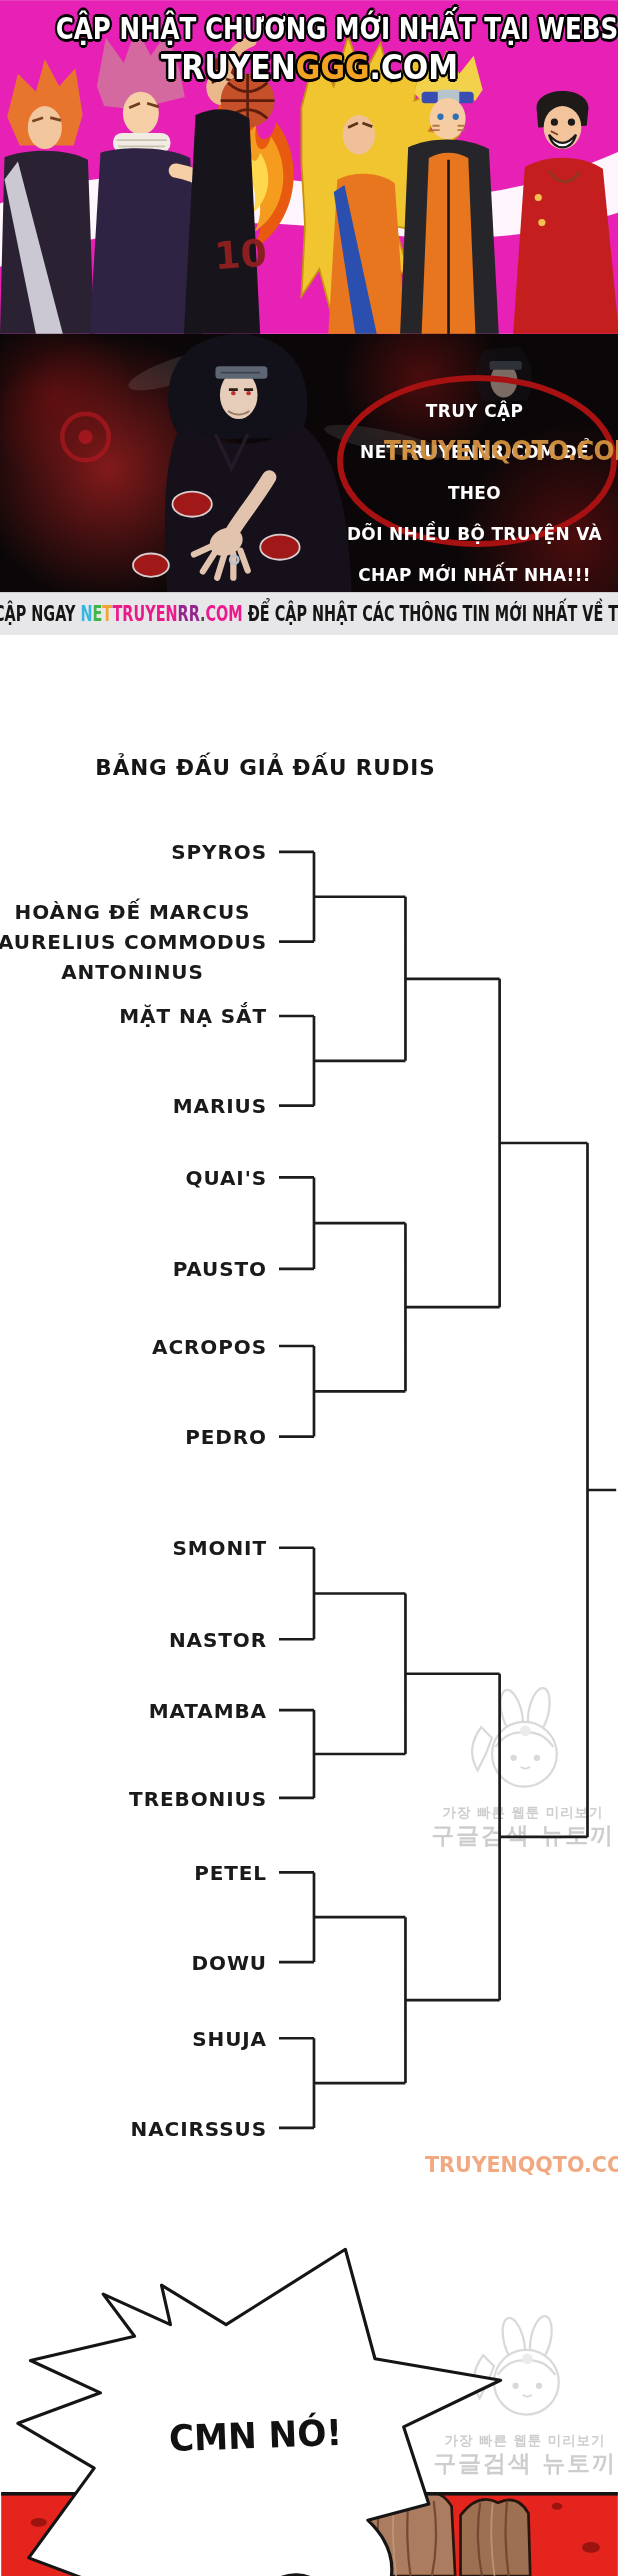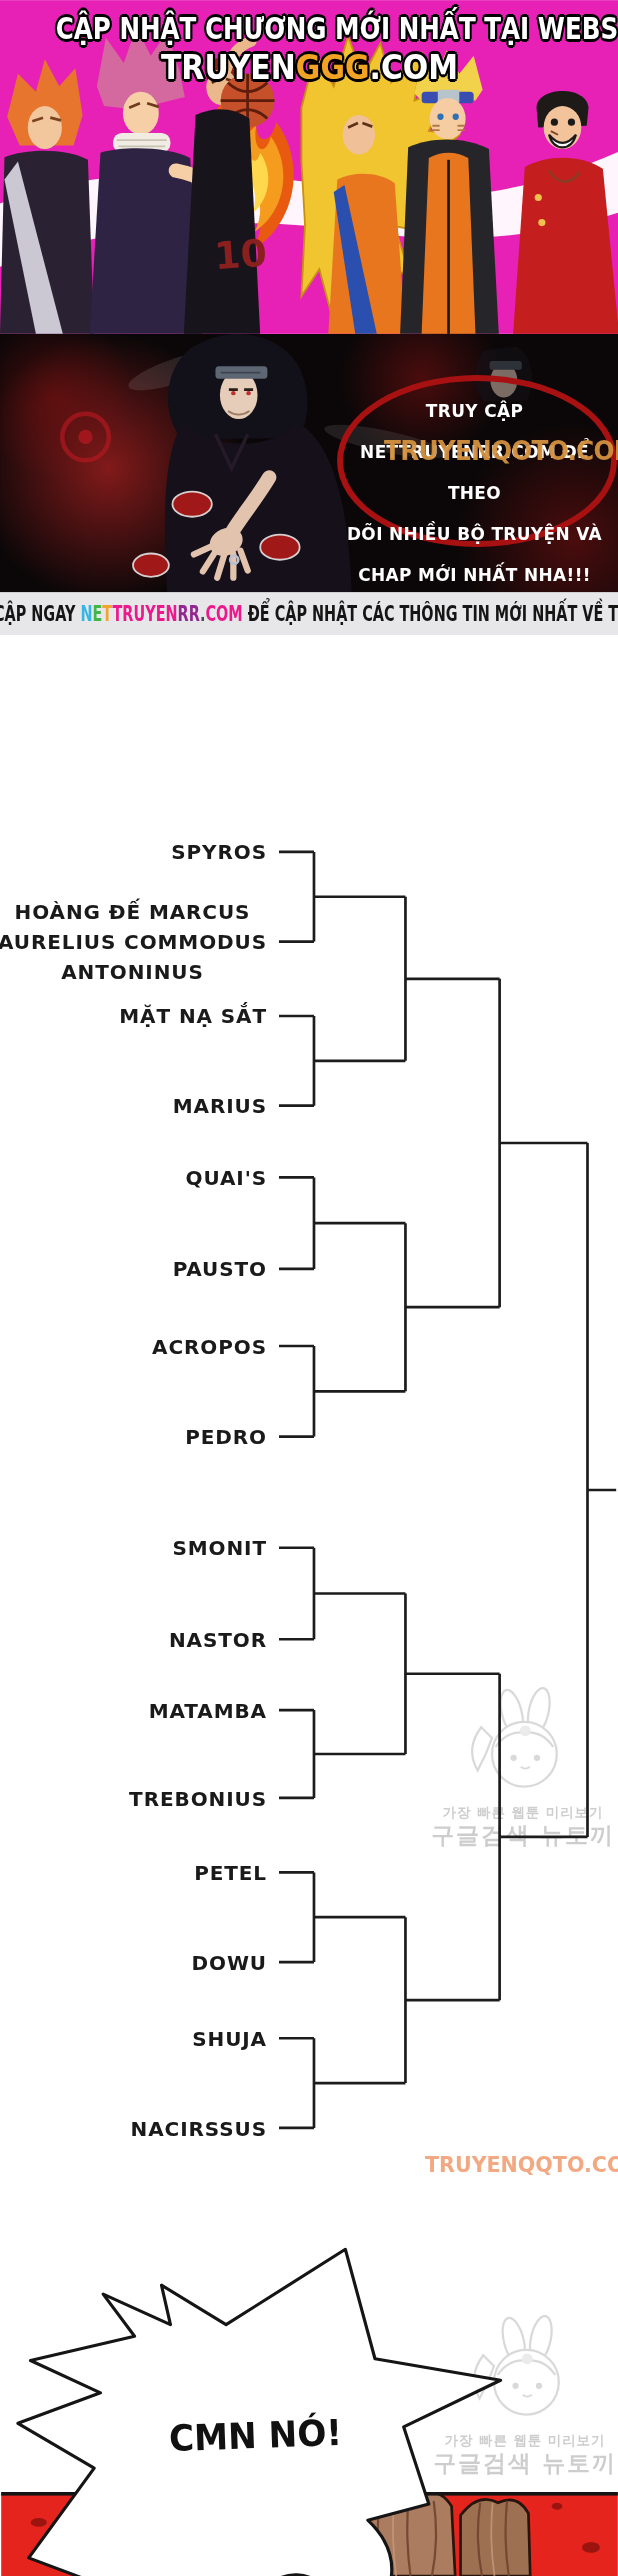--- a/index.html
+++ b/index.html
@@ -191,20 +191,21 @@
       <div>DÕI NHIỀU BỘ TRUYỆN VÀ</div>
       <div>CHAP MỚI NHẤT NHA!!!</div>
     </div>
     <div class="wm-orange-top">TRUYENQOTO.COM</div>
   </section>
 
   <div class="notice-bar">
     <div class="notice-line"><span>TRUY CẬP NGAY </span><span id="notice-site"><span style="color: rgb(53, 182, 227);">N</span><span style="color: rgb(67, 182, 73);">E</span><span style="color: rgb(242, 164, 48);">T</span><span style="color: rgb(234, 26, 140);">T</span><span style="color: rgb(234, 26, 140);">R</span><span style="color: rgb(234, 26, 140);">U</span><span style="color: rgb(234, 26, 140);">Y</span><span style="color: rgb(234, 26, 140);">E</span><span style="color: rgb(234, 26, 140);">N</span><span style="color: rgb(147, 39, 143);">R</span><span style="color: rgb(147, 39, 143);">R</span><span style="color: rgb(74, 74, 76);">.</span><span style="color: rgb(234, 26, 140);">C</span><span style="color: rgb(234, 26, 140);">O</span><span style="color: rgb(234, 26, 140);">M</span></span><span> ĐỂ CẬP NHẬT CÁC THÔNG TIN MỚI NHẤT VỀ TRUYỆN</span></div>
   </div>
 
+  <h1 class="bracket-title">BẢNG ĐẤU GIẢ ĐẤU RUDIS</h1>
   <svg class="bracket-svg" id="bracket-svg" width="619" height="2197" viewBox="0 0 690 2450">
       <path d="M311,950 L350,950 M311,1050 L350,1050 M311,1133 L350,1133 M311,1233 L350,1233 M311,1313 L350,1313 M311,1415 L350,1415 M311,1501 L350,1501 M311,1602 L350,1602 M311,1726 L350,1726 M311,1828 L350,1828 M311,1907 L350,1907 M311,2005 L350,2005 M311,2088 L350,2088 M311,2188 L350,2188 M311,2273 L350,2273 M311,2373 L350,2373 M350,950 L350,1050 M350,1000 L452,1000 M350,1133 L350,1233 M350,1183 L452,1183 M350,1313 L350,1415 M350,1364 L452,1364 M350,1501 L350,1602 M350,1551.5 L452,1551.5 M350,1726 L350,1828 M350,1777 L452,1777 M350,1907 L350,2005 M350,1956 L452,1956 M350,2088 L350,2188 M350,2138 L452,2138 M350,2273 L350,2373 M350,2323 L452,2323 M452,1000 L452,1183 M452,1091.5 L557,1091.5 M452,1364 L452,1551.5 M452,1457.75 L557,1457.75 M452,1777 L452,1956 M452,1866.5 L557,1866.5 M452,2138 L452,2323 M452,2230.5 L557,2230.5 M557,1091.5 L557,1457.75 M557,1274.625 L655,1274.625 M557,1866.5 L557,2230.5 M557,2048.5 L655,2048.5 M655,1274.625 L655,2048.5 M655,1661.5625 L687,1661.5625" stroke="#1c1c1c" stroke-width="3" fill="none"></path>
     </svg>
   <div id="players-layer">
       <div class="player" style="top: 837px;">
         <div>SPYROS</div>
       </div>
       <div class="player multi" style="top: 897px;">
         <div>HOÀNG ĐẾ MARCUS</div>
         <div>AURELIUS COMMODUS</div>

